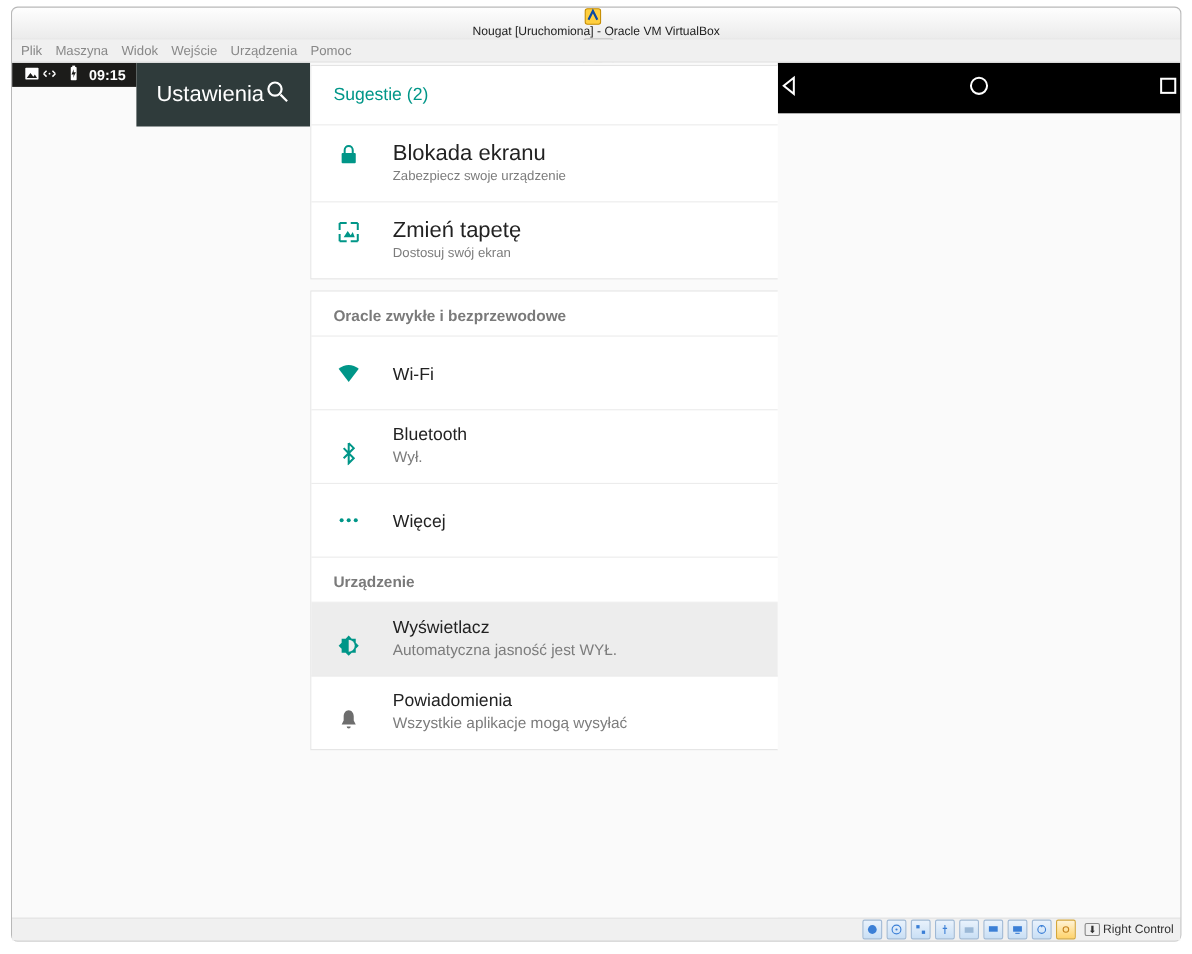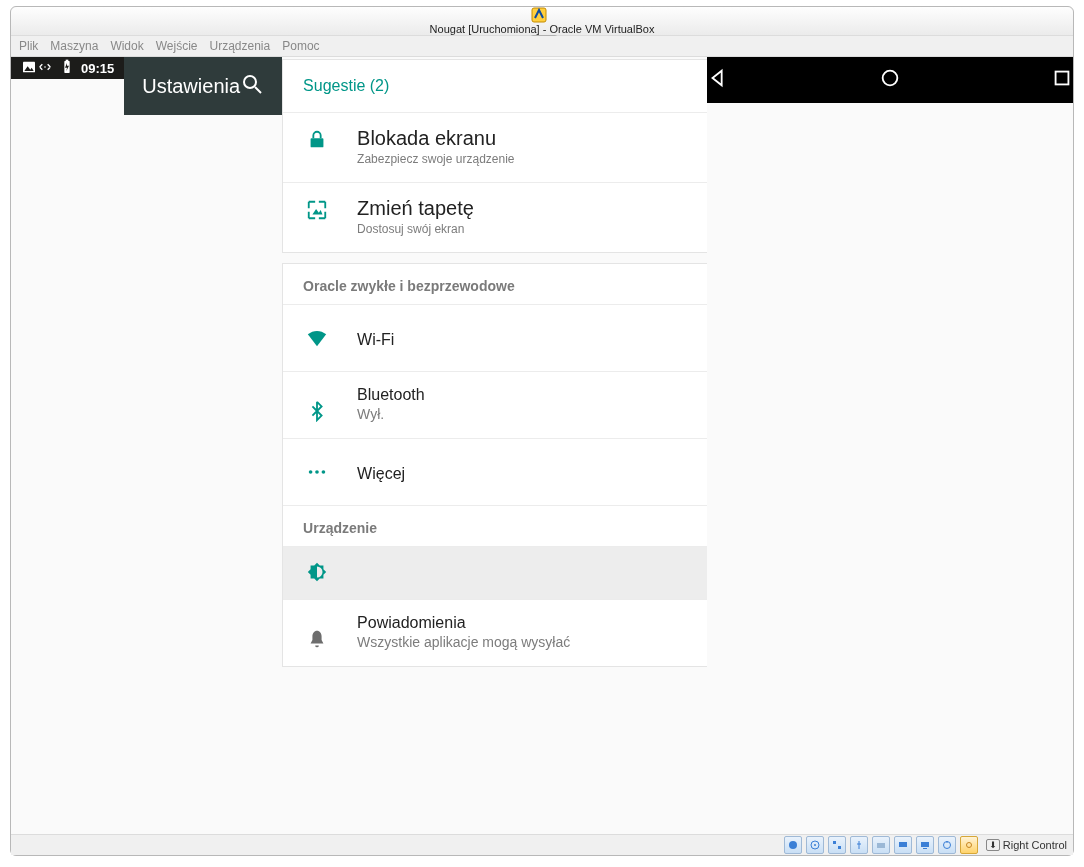--- a/index.html
+++ b/index.html
@@ -398,20 +398,24 @@
 
             <div class="section-header">Urządzenie</div>
 
             <div class="setting-row tight highlight">
               <span class="ic">
                 <svg viewBox="0 0 24 24">
                     <polygon points="12,2 15,5 19,5 19,9 22,12 19,15 19,19 15,19 12,22 9,19 5,19 5,15 2,12 5,9 5,5 9,5"></polygon>
                     <path d="M12 6 A6 6 0 0 1 12 18 Z" fill="#ededed"></path>
                   </svg>
               </span>
+              <div class="txt">
+                <div class="t1">Wyświetlacz</div>
+                <div class="t2">Automatyczna jasność jest WYŁ.</div>
+              </div>
             </div>
 
             <div class="setting-row tight" style="border-bottom:none;">
               <span class="ic grey">
                 <svg viewBox="0 0 24 24">
                     <path d="M12 3 C9 3 7 6 7 9 V13 L5 17 H19 L17 13 V9 C17 6 15 3 12 3 Z"></path>
                     <path d="M10 19 a2 2 0 0 0 4 0"></path>
                   </svg>
               </span>
               <div class="txt">

